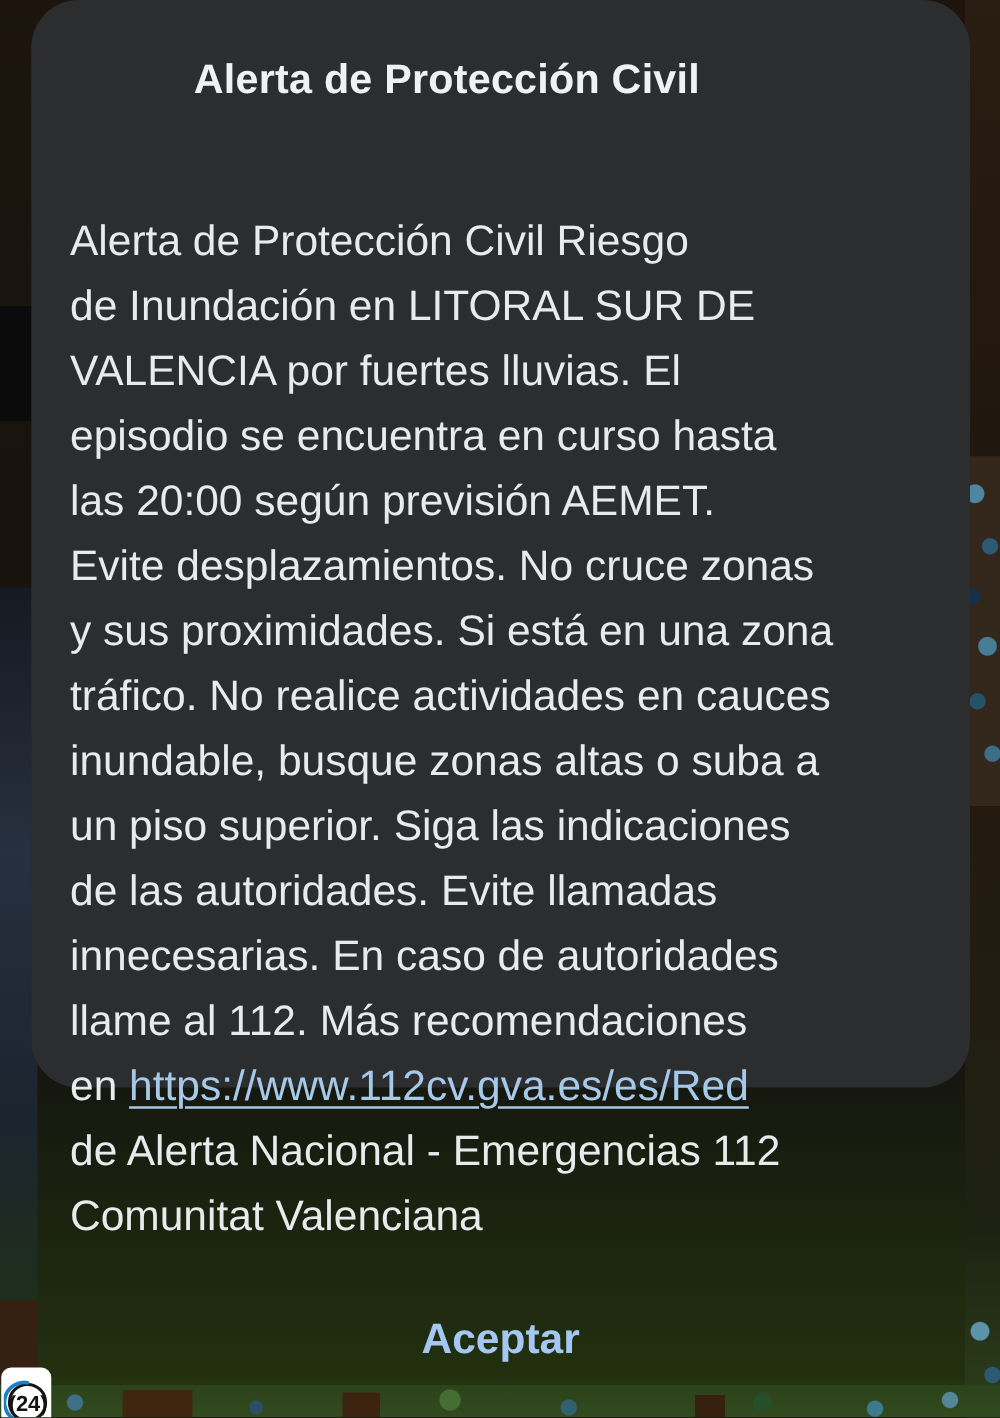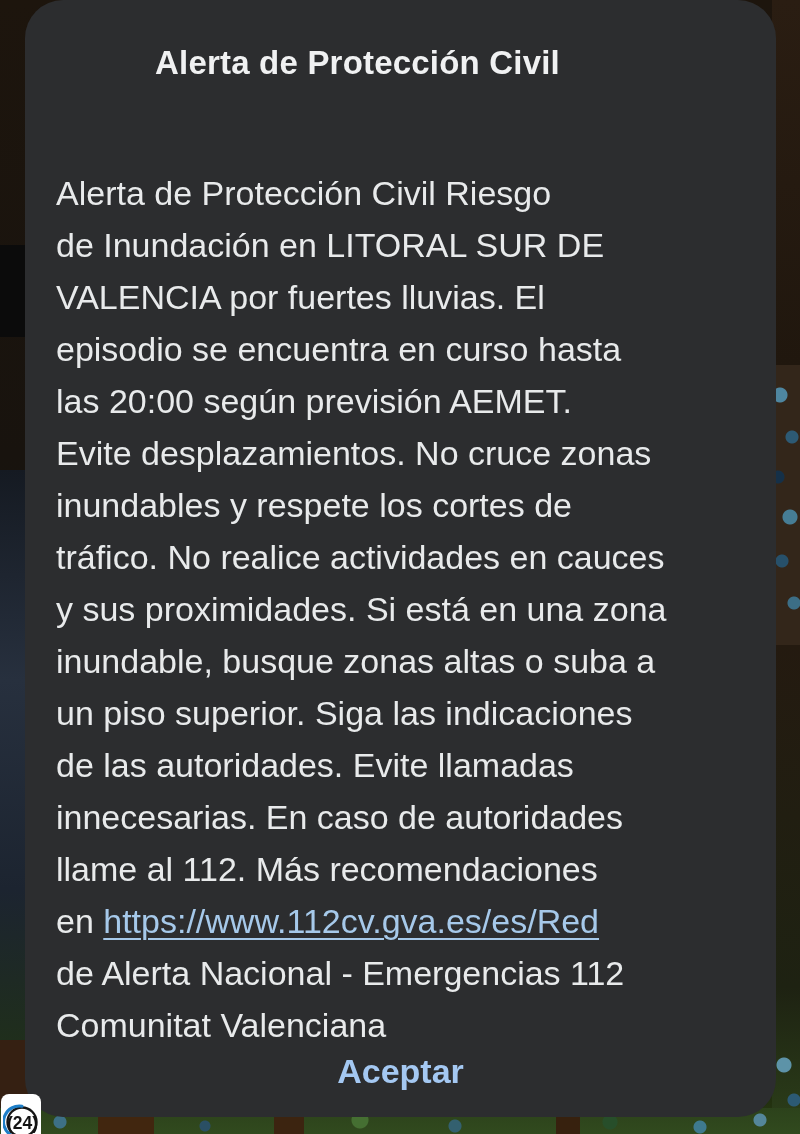--- a/index.html
+++ b/index.html
@@ -48,21 +48,21 @@
       radial-gradient(circle at 610px 14px,#274e2a 0 7px,transparent 8px),
       radial-gradient(circle at 700px 19px,#3e7a8e 0 6px,transparent 7px),
       radial-gradient(circle at 760px 12px,#54869a 0 6px,transparent 7px),
       linear-gradient(180deg,#2c421b,#314a1e);}
   .bg-trunk-1{position:absolute;left:98px;bottom:0;width:56px;height:22px;background:#41260f;}
   .bg-trunk-2{position:absolute;left:274px;bottom:0;width:30px;height:20px;background:#3c2410;}
   .bg-trunk-3{position:absolute;left:556px;bottom:0;width:24px;height:18px;background:#37210e;}
 
   
   .alert-dialog{
-    position:absolute;left:25px;top:0;width:751px;height:1117px;
+    position:absolute;left:25px;top:0;width:751px;height:870px;
     background:var(--dialog-bg);border-radius:38px;
   }
   .dialog-title{
     position:absolute;top:44px;left:0;width:100%;
     text-align:center;transform:translateX(-43px);
     font-size:33px;font-weight:bold;letter-spacing:.2px;
     color:var(--title-color);
   }
   .dialog-body{
     position:absolute;top:167px;left:31px;width:706px;
@@ -112,23 +112,22 @@
 
     <div class="dialog-title">Alerta de Protección Civil</div>
 
     <div class="dialog-body">
       <div class="body-line">Alerta de Protección Civil Riesgo</div>
       <div class="body-line">de Inundación en LITORAL SUR DE</div>
       <div class="body-line">VALENCIA por fuertes lluvias. El</div>
       <div class="body-line">episodio se encuentra en curso hasta</div>
       <div class="body-line">las 20:00 según previsión AEMET.</div>
       <div class="body-line">Evite desplazamientos. No cruce zonas</div>
-      <div class="body-line">inundables y respete los cortes de</div>
+      <div class="body-line">y sus proximidades. Si está en una zona</div>
       <div class="body-line">tráfico. No realice actividades en cauces</div>
-      <div class="body-line">y sus proximidades. Si está en una zona</div>
       <div class="body-line">inundable, busque zonas altas o suba a</div>
       <div class="body-line">un piso superior. Siga las indicaciones</div>
       <div class="body-line">de las autoridades. Evite llamadas</div>
       <div class="body-line">innecesarias. En caso de autoridades</div>
       <div class="body-line">llame al 112. Más recomendaciones</div>
       <div class="body-line"><span>en </span><a class="body-link" href="#">https://www.112cv.gva.es/es/Red</a></div>
       <div class="body-line">de Alerta Nacional - Emergencias 112</div>
       <div class="body-line">Comunitat Valenciana</div>
     </div>
 

